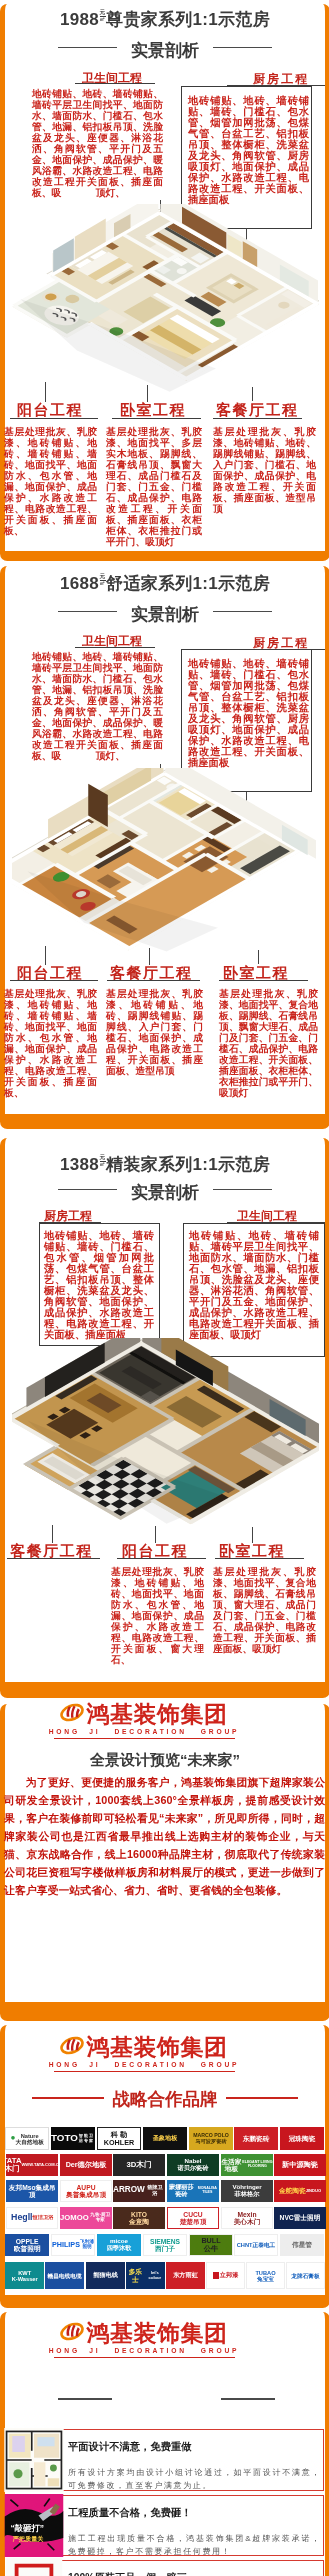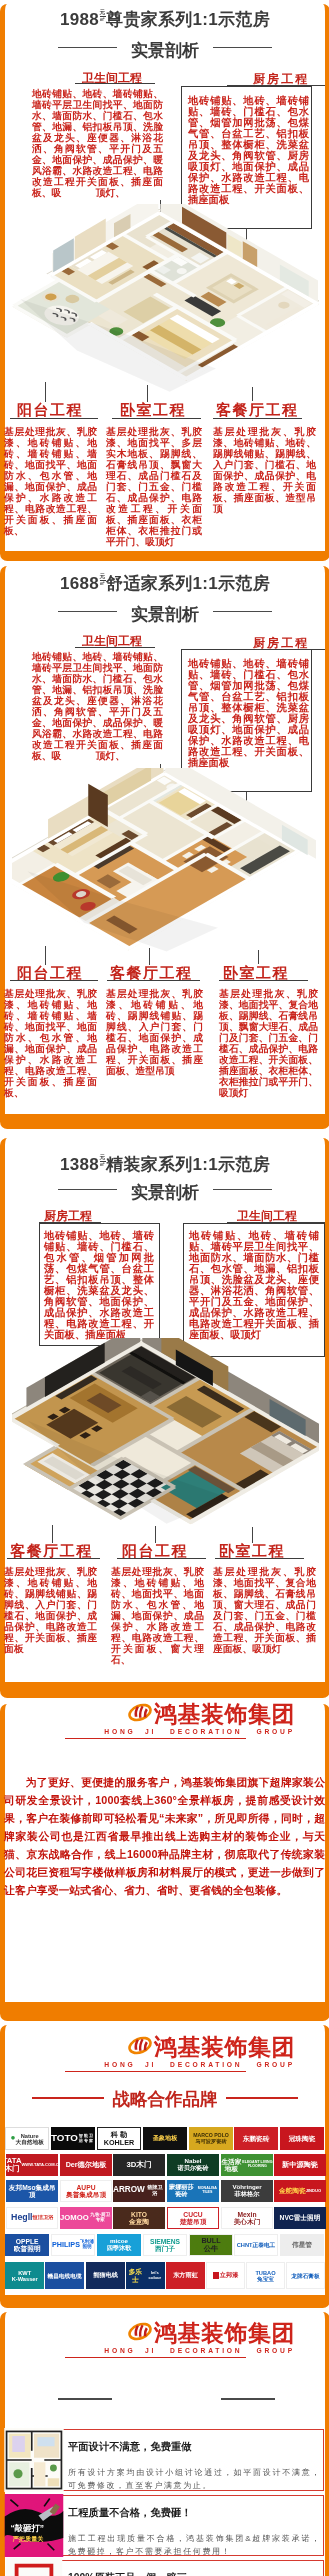--- a/index.html
+++ b/index.html
@@ -20,21 +20,21 @@
 .red{position:absolute;color:#ca251d;font-weight:bold;font-size:9.8px;line-height:11px;text-align:justify;text-align-last:left}
 .box{position:absolute;border:1px solid #3a3a3a}
 .leader{position:absolute;width:0.5px;background:#444}
 .redline{position:absolute;height:1.5px;background:#c9251d}
 .rtitle{position:absolute;left:0;width:330px;text-align:center;color:#c0251c;font-weight:bold;font-size:14.4px}
 .cell{position:absolute;display:flex;align-items:center;justify-content:center;text-align:center;font-weight:bold;overflow:hidden;line-height:1.05}
 .itembox{position:absolute;border:1px solid #d53a30}
 .ititle{position:absolute;color:#1c1c1c;font-weight:bold;font-size:10.3px;white-space:nowrap}
 .ibody{position:absolute;color:#555;font-size:8px;letter-spacing:1.6px;line-height:13px;text-align:justify;text-align-last:left}
 .iimg{position:absolute;overflow:hidden}
-.logo{position:absolute;left:15px;width:280px;text-align:right;color:#ce241b}
+.logo{position:absolute;left:4px;width:280px;text-align:center;color:#ce241b}
 .logo .t{font-size:23px;font-weight:bold;letter-spacing:0.5px;line-height:25px;white-space:nowrap}
 .logo .c{font-size:6.7px;font-weight:bold;letter-spacing:2.8px;line-height:8.2px;margin-top:1px;white-space:nowrap}
 .logo .l{height:1px;background:#ce241b;width:181px;margin:2.1px auto 0}
 .emb{display:inline-block;vertical-align:-2.1px;margin-right:2.1px}
 </style>
 </head>
 <body>
 <div id="page">
 
 <div class="frame" style="top:4.1px;height:557px;border-width:0 5.2px 10.8px 5.2px"></div>
@@ -541,21 +541,20 @@
 <polygon points="500,150 570,190 570,158 500,118" fill="#5d6a6e"></polygon>
 
 <polygon points="30,160 140,260 300,360 420,310 220,240" fill="#000" opacity="0.05"></polygon>
 </svg></div>
 
 <div class="lab2" style="left:10.3px;top:1542px">客餐厅工程</div>
 <div class="ul" style="left:7.2px;top:1558px;width:93px"></div>
 
 <div class="leader" style="left:52px;top:1525px;height:17.5px"></div>
 
-<div class="red" style="left:4.1px;top:1566px;width:93px">基层处理批灰、乳胶漆、地砖铺贴、地砖、踢脚线铺贴、踢脚线、入户门套、门槛石、地面保护、成品保护、电路改造工程、开关面板、插座面板</div>
 
 <div class="lab2" style="left:122px;top:1542px">阳台工程</div>
 <div class="ul" style="left:117px;top:1558px;width:89px"></div>
 
 <div class="leader" style="left:155px;top:1526px;height:16.5px"></div>
 
 <div class="red" style="left:111px;top:1566px;width:93px">基层处理批灰、乳胶漆、地砖铺贴、地砖、地面找平、地面防水、包水管、地漏、地面保护、成品保护、水路改造工程、电路改造工程、开关面板、窗大理石、</div>
 
 <div class="lab2" style="left:219px;top:1542px">卧室工程</div>
 <div class="ul" style="left:215px;top:1558px;width:89px"></div>
@@ -568,20 +567,21 @@
 <div class="t"><svg class="emb" width="24" height="23" viewBox="0 0 46 44">
           <ellipse cx="23" cy="22" rx="21" ry="13" fill="none" stroke="#f08300" stroke-width="5" transform="rotate(-22 23 22)"></ellipse>
           <path d="M13,30 q-2,-12 4,-20 l4,2 q-5,8 -3,18 z" fill="#c21f1a"></path>
           <path d="M21,32 q-1,-13 5,-23 l4,2 q-6,10 -4,21 z" fill="#c21f1a"></path>
           <path d="M30,31 q0,-11 4,-17 l4,3 q-4,6 -3,14 z" fill="#c21f1a"></path>
         </svg>鸿基装饰集团</div>
 <div class="c">HONG&nbsp;&nbsp;JI&nbsp;&nbsp;&nbsp;DECORATION&nbsp;&nbsp;&nbsp;GROUP</div>
 <div class="l"></div>
 </div>
 
+<div class="h2" style="top:1751px;font-size:15px">全景设计预览“未来家”</div>
 
 <div class="red" style="left:4.1px;top:1773px;width:321px;font-size:10.8px;line-height:18px;letter-spacing:0.1px;text-indent:21.6px;color:#c3140c">为了更好、更便捷的服务客户，鸿基装饰集团旗下超牌家装公司研发全景设计，1000套线上360°全景样板房，提前感受设计效果，客户在装修前即可轻松看见“未来家”，所见即所得，同时，超牌家装公司也是江西省最早推出线上选购主材的装饰企业，与天猫、京东战略合作，线上16000种品牌主材，彻底取代了传统家装公司花巨资租写字楼做样板房和材料展厅的模式，更进一步做到了让客户享受一站式省心、省力、省时、更省钱的全包装修。</div>
 
 <div class="logo" style="top:2034px">
 <div class="t"><svg class="emb" width="24" height="23" viewBox="0 0 46 44">
           <ellipse cx="23" cy="22" rx="21" ry="13" fill="none" stroke="#f08300" stroke-width="5" transform="rotate(-22 23 22)"></ellipse>
           <path d="M13,30 q-2,-12 4,-20 l4,2 q-5,8 -3,18 z" fill="#c21f1a"></path>
           <path d="M21,32 q-1,-13 5,-23 l4,2 q-6,10 -4,21 z" fill="#c21f1a"></path>
           <path d="M30,31 q0,-11 4,-17 l4,3 q-4,6 -3,14 z" fill="#c21f1a"></path>
         </svg>鸿基装饰集团</div>

